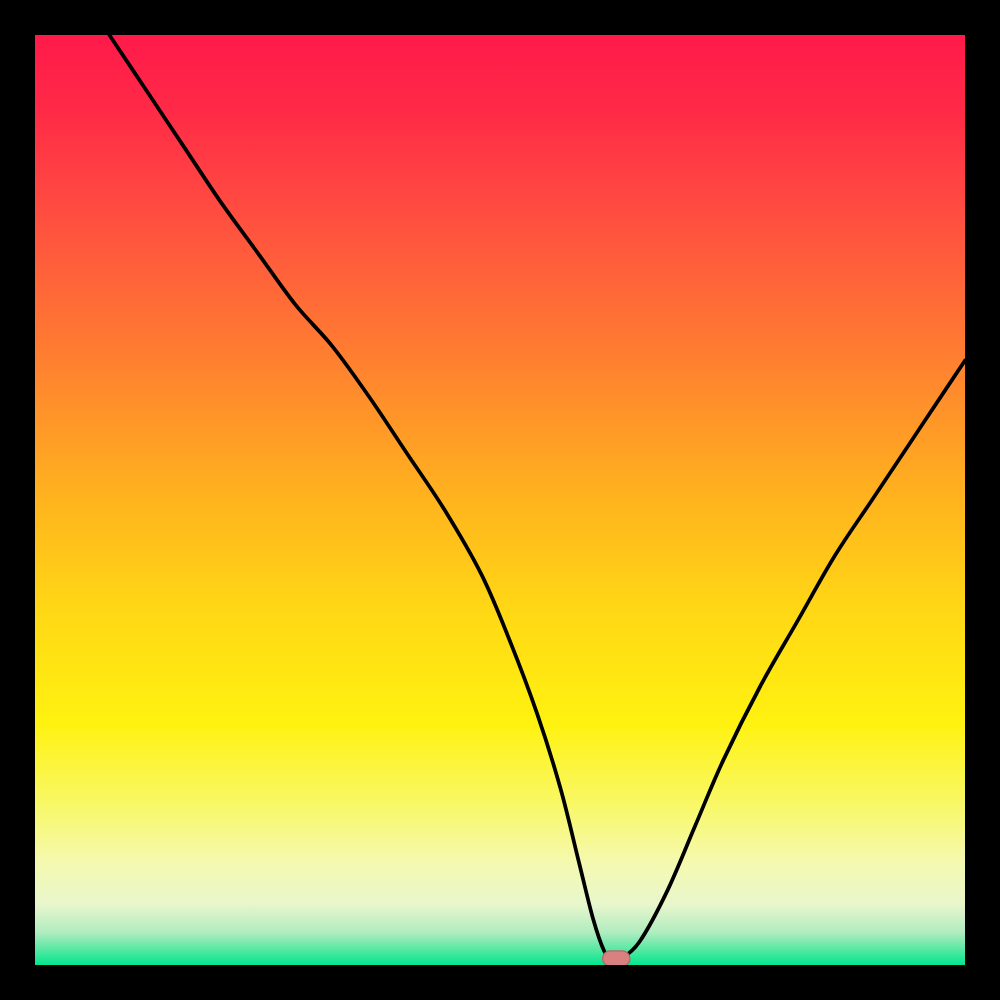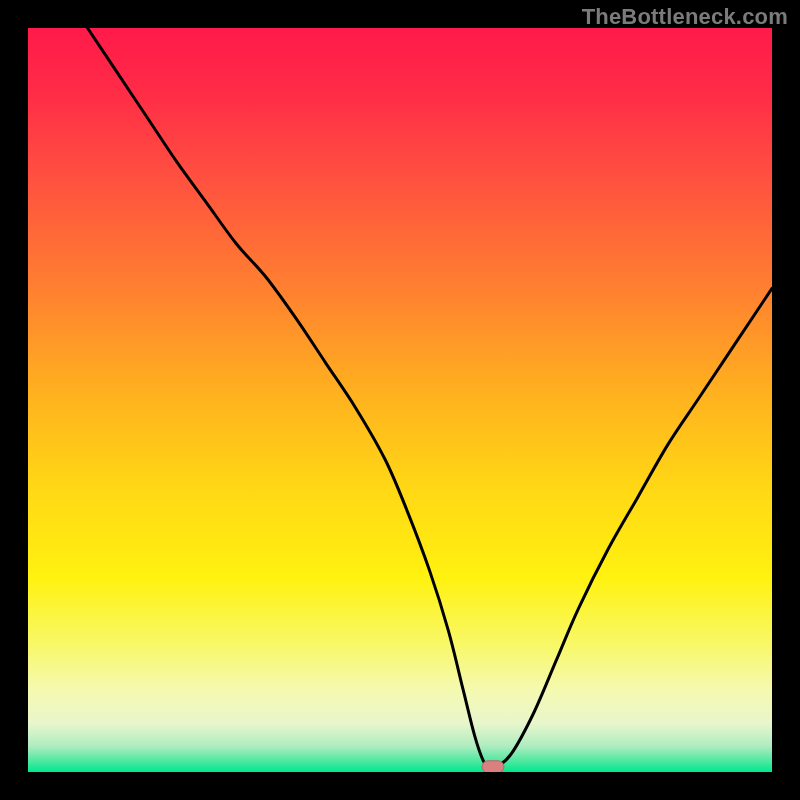--- a/index.html
+++ b/index.html
@@ -27,21 +27,20 @@
     letter-spacing: 0.2px;
     z-index: 50;
   }
   svg {
     display: block;
   }
 </style>
 </head>
 <body>
 <div class="frame">
-  <div class="watermark">TheBottleneck.com</div>
   <svg id="chart-svg" width="800" height="800" viewBox="0 0 800 800">
       <defs>
         <linearGradient id="bg-grad" x1="0" y1="0" x2="0" y2="1">
           <stop offset="0.00%" stop-color="#ff1a4a"></stop>
           <stop offset="8.00%" stop-color="#ff2a47"></stop>
           <stop offset="20.00%" stop-color="#ff5040"></stop>
           <stop offset="35.00%" stop-color="#ff8030"></stop>
           <stop offset="50.00%" stop-color="#ffb41e"></stop>
           <stop offset="62.00%" stop-color="#ffd815"></stop>
           <stop offset="74.00%" stop-color="#fff210"></stop>

